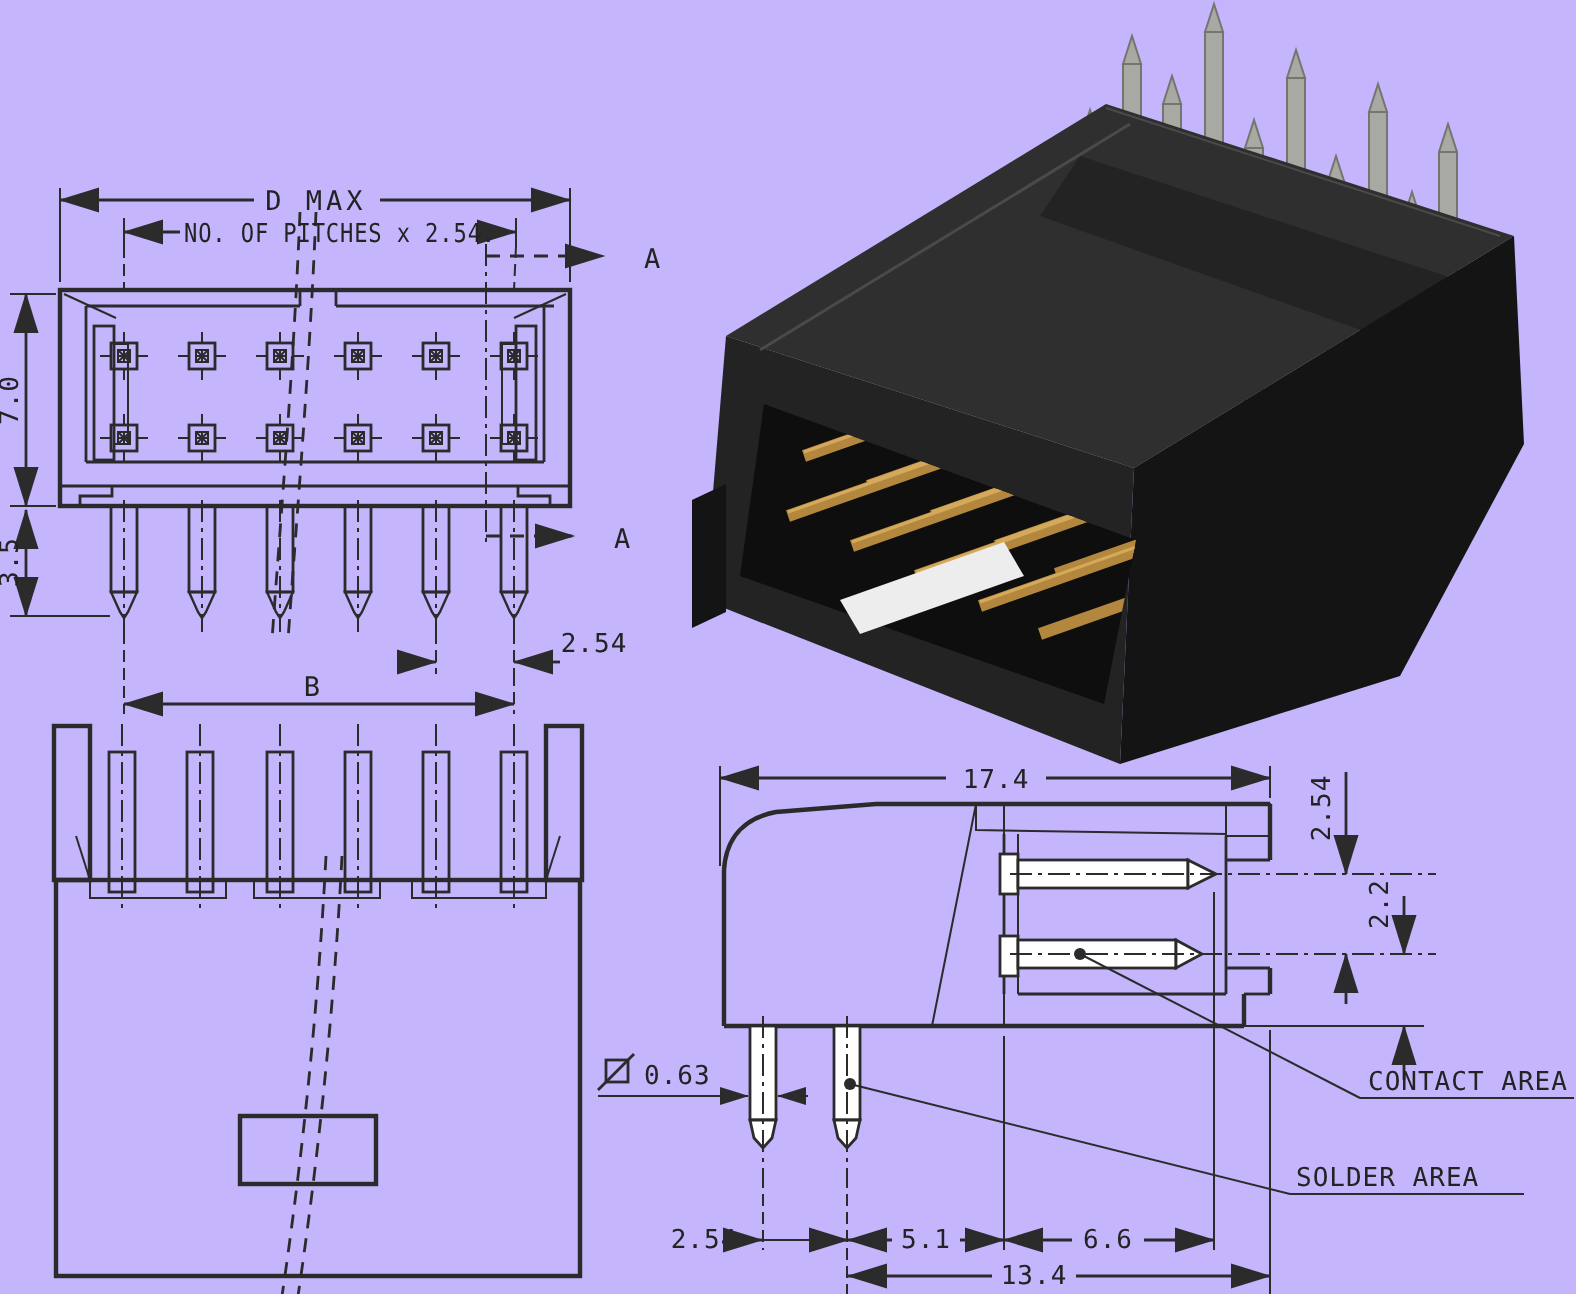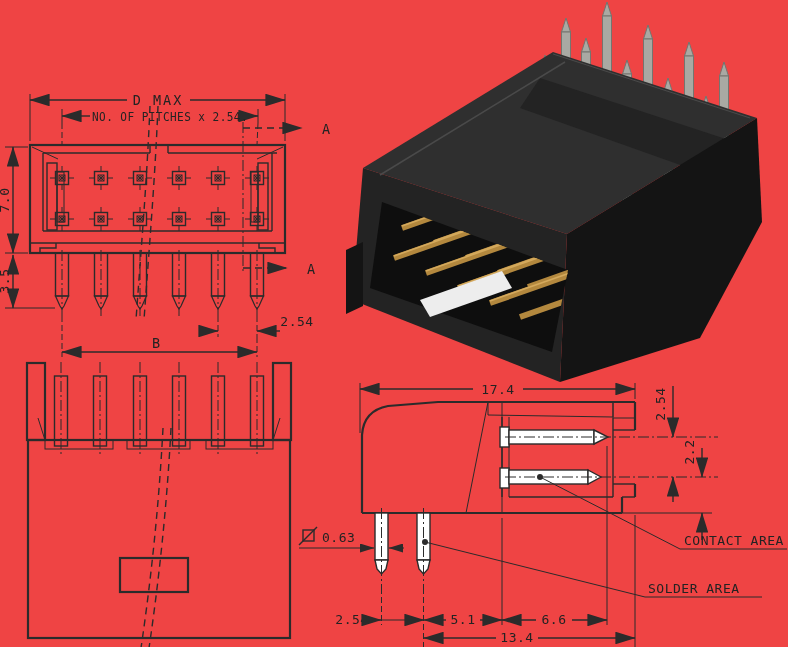--- a/index.html
+++ b/index.html
@@ -1,16 +1,16 @@
 <!DOCTYPE html>
 <html><head>
 <meta charset="utf-8">
 <style>
   html,body{margin:0;padding:0;background:#fff;}
-  #stage{position:relative;width:788px;height:647px;background:#ef4444;overflow:hidden;
+  #stage{position:relative;width:788px;height:647px;background:#c4b5fd;overflow:hidden;
          font-family:"DejaVu Sans Mono", monospace;}
   svg{position:absolute;left:0;top:0;}
   .t{font-family:"DejaVu Sans Mono", monospace;font-size:13px;fill:#232323;letter-spacing:.5px;}
   .tb{font-size:13.5px;letter-spacing:2px;}
   .ln{fill:none;stroke-width:1.4;}
   .ln2{fill:none;stroke-width:2.2;}
   .thin{fill:none;stroke-width:1;}
   .cl{fill:none;stroke-width:1;stroke-dasharray:11 3 2 3;}
   .cd{fill:none;stroke-width:1;stroke-dasharray:6 3;}
   .bk{fill:none;stroke-width:1.4;stroke-dasharray:7 5;}

